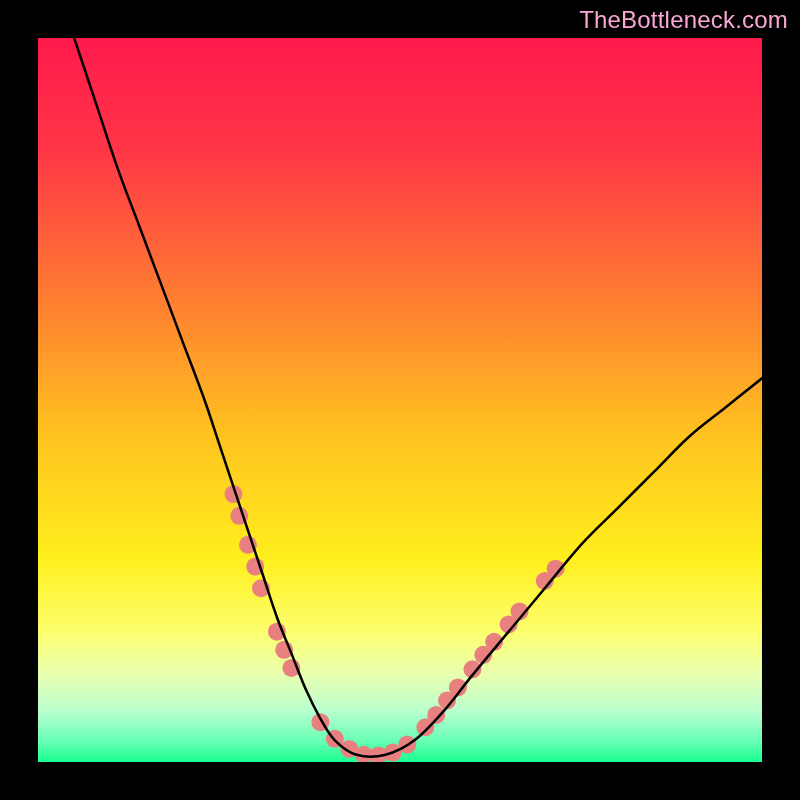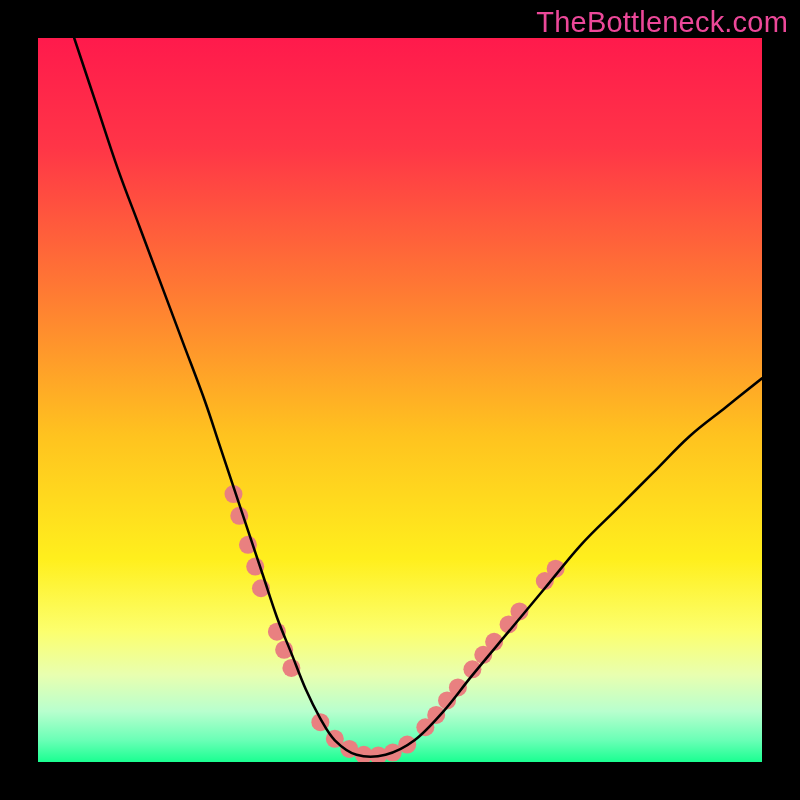--- a/index.html
+++ b/index.html
@@ -8,22 +8,22 @@
     height: 800px;
     background: #000;
     position: relative;
     font-family: Arial, Helvetica, sans-serif;
     overflow: hidden;
   }
   .watermark {
     position: absolute;
     top: 6px;
     right: 12px;
-    color: #ec4899;
-    font-size: 29px;
+    color: #f9a8d4;
+    font-size: 24px;
     font-weight: 500;
     z-index: 10;
     letter-spacing: 0.2px;
   }
   .plot {
     position: absolute;
     left: 38px;
     top: 38px;
     width: 724px;
     height: 724px;

